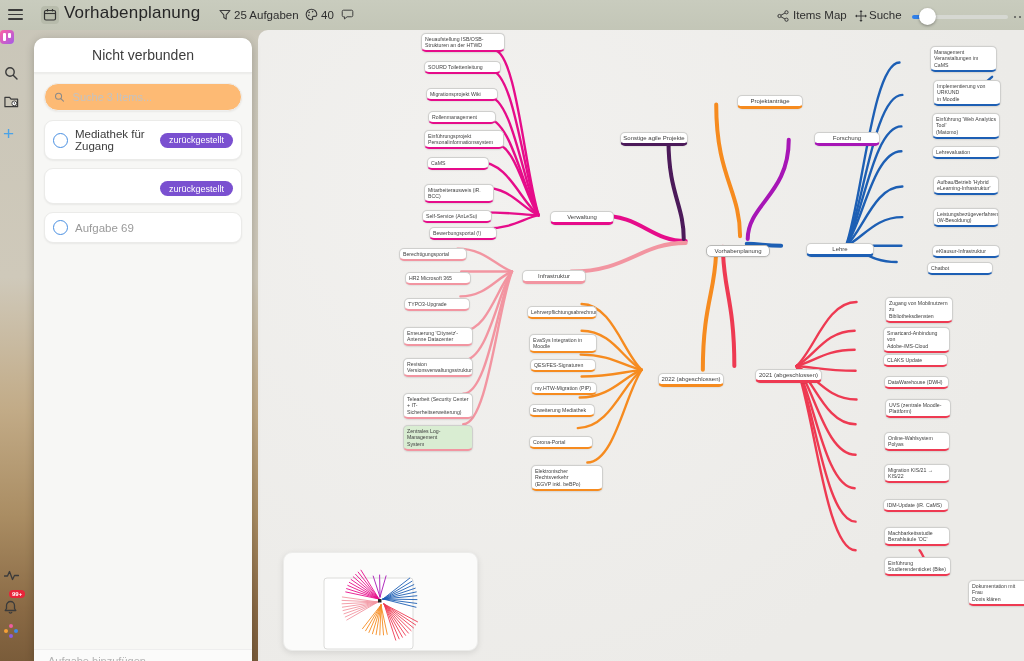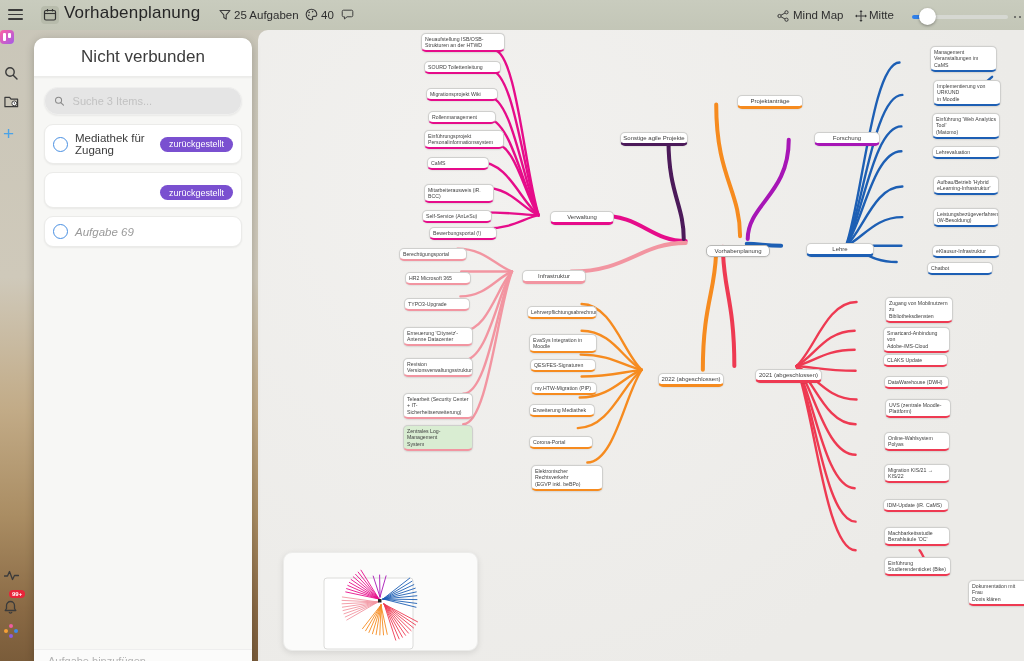--- a/index.html
+++ b/index.html
@@ -32,33 +32,33 @@
     background:linear-gradient(135deg,#ff5fa2,#a45ce8);}
   .logo i{position:absolute;background:#fff;border-radius:1px;}
   .plus{left:3px;top:96px;font-size:19px;color:#4aa3e8;font-weight:400;line-height:16px;position:absolute;}
   .badge99{position:absolute;left:6px;top:-6px;background:#e8253a;color:#fff;font-size:6px;
     padding:1px 3px;border-radius:6px;font-weight:700;}
 
   
   .panel{position:absolute;left:34px;top:38px;width:218px;height:623px;background:#f7f7f5;
     border-radius:10px 10px 0 0;box-shadow:0 2px 10px rgba(0,0,0,.22);overflow:hidden;z-index:10;}
   .panel-header{background:#fff;border-radius:10px 10px 0 0;padding:9px 0 9px;text-align:center;
-    font-size:17px;color:#3c3c3c;border-bottom:1px solid #ececea;box-shadow:0 1px 2px rgba(0,0,0,.05);}
-  .search{margin:10px 10px 9px;background:#e5e5e5;border:1px solid #efefee;border-radius:14px;height:26px;
+    font-size:14px;color:#3c3c3c;border-bottom:1px solid #ececea;box-shadow:0 1px 2px rgba(0,0,0,.05);}
+  .search{margin:10px 10px 9px;background:#fdba74;border:1px solid #efefee;border-radius:14px;height:26px;
     display:flex;align-items:center;padding:0 9px;box-shadow:0 1px 2px rgba(0,0,0,.06);gap:6px;}
   .search input{border:none;outline:none;font-size:11px;width:100%;color:#444;background:transparent;}
   .search input::placeholder{color:#c2c2c2;}
   .cards{margin:0 10px;display:flex;flex-direction:column;gap:8px;}
   .card{background:#fff;border:1px solid #ebebe9;border-radius:9px;padding:7px 8px;
     box-shadow:0 1px 2px rgba(0,0,0,.06);font-size:11.5px;color:#3c3c3c;}
   .card .row{display:flex;align-items:center;gap:7px;}
   .circle{width:13px;height:13px;border:1.6px solid #4a90e2;border-radius:50%;flex:none;background:#fff;}
   .badge{color:#fff;font-size:9px;padding:2.5px 9px;border-radius:10px;white-space:nowrap;margin-left:auto;}
   .badge-row{display:flex;justify-content:flex-end;margin-top:5px;}
-  .ghost .label{color:#9a9a9a;font-style:italic;}
+  .ghost .label{color:#9a9a9a;}
   .panel-footer{position:absolute;bottom:-11px;left:0;right:0;background:#fbfbfa;border-top:1px solid #eee;
     padding:5px 14px;color:#b3b3b3;font-size:11px;}
 
   
   .canvas{position:absolute;left:258px;top:30px;width:766px;height:631px;
     background:radial-gradient(circle at 30% 25%,#f2f1ef,#ecebe8 75%);
     border-radius:10px 0 0 0;overflow:hidden;z-index:5;}
   #map-svg{position:absolute;left:0;top:0;}
   .node{position:absolute;background:#fff;border:0.8px solid #cfcfcd;border-radius:5px;
     font-size:5.2px;line-height:6.6px;color:#3f3f3f;padding:1.5px 3px;box-sizing:border-box;
@@ -104,27 +104,27 @@
     <path d="M2,1 h9 a1.5,1.5 0 0 1 1.5,1.5 v4.5 a1.5,1.5 0 0 1 -1.5,1.5 h-5 l-3,2.5 v-2.5 h-1 a1.5,1.5 0 0 1 -1.5,-1.5 v-4.5 a1.5,1.5 0 0 1 1.5,-1.5 z" fill="none" stroke="#3a3a3a" stroke-width="1.1" transform="translate(0.8,0.3) scale(0.88)"></path>
   </svg>
 
   <svg style="left:777px;top:10px" width="12" height="12" viewBox="0 0 12 12">
     <circle cx="2.5" cy="6" r="1.6" fill="none" stroke="#3a3a3a" stroke-width="1"></circle>
     <circle cx="9.5" cy="2.3" r="1.6" fill="none" stroke="#3a3a3a" stroke-width="1"></circle>
     <circle cx="9.5" cy="9.7" r="1.6" fill="none" stroke="#3a3a3a" stroke-width="1"></circle>
     <line x1="4" y1="5.2" x2="8" y2="3" stroke="#3a3a3a" stroke-width="1"></line>
     <line x1="4" y1="6.8" x2="8" y2="9" stroke="#3a3a3a" stroke-width="1"></line>
   </svg>
-  <div class="tb-text" style="left:793px">Mind Map</div>
+  <div class="tb-text" style="left:793px">Items Map</div>
   <svg style="left:855px;top:10px" width="12" height="12" viewBox="0 0 12 12">
     <line x1="6" y1="1" x2="6" y2="11" stroke="#3a3a3a" stroke-width="1"></line>
     <line x1="1" y1="6" x2="11" y2="6" stroke="#3a3a3a" stroke-width="1"></line>
     <path d="M6,0 l1.6,2 h-3.2 z M6,12 l1.6,-2 h-3.2 z M0,6 l2,-1.6 v3.2 z M12,6 l-2,-1.6 v3.2 z" fill="#3a3a3a"></path>
   </svg>
-  <div class="tb-text" style="left:869px">Mitte</div>
+  <div class="tb-text" style="left:869px">Suche</div>
   <div class="slider-track">
       <div class="slider-fill"></div>
     </div>
   <div class="slider-knob"></div>
   <div class="tb-dots">
       <i></i>
       <i></i>
     </div>
 </div>
 

